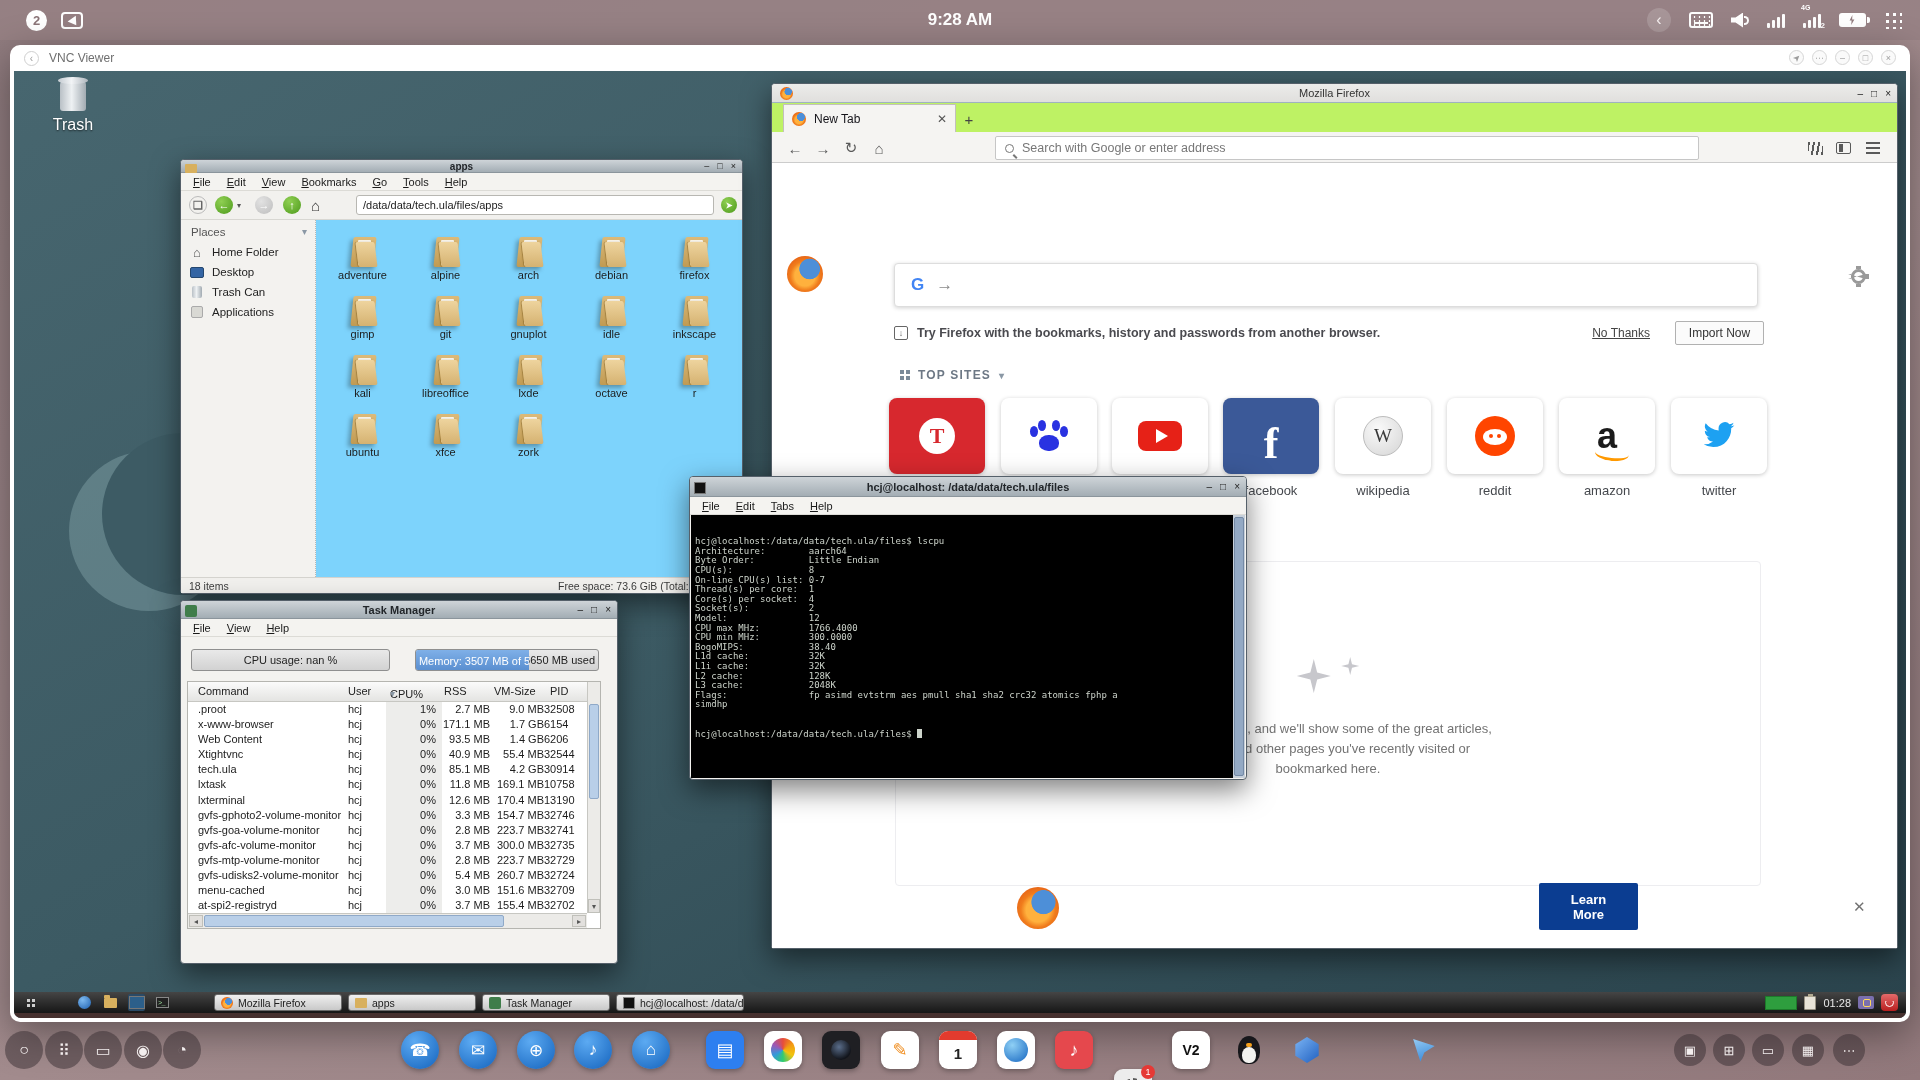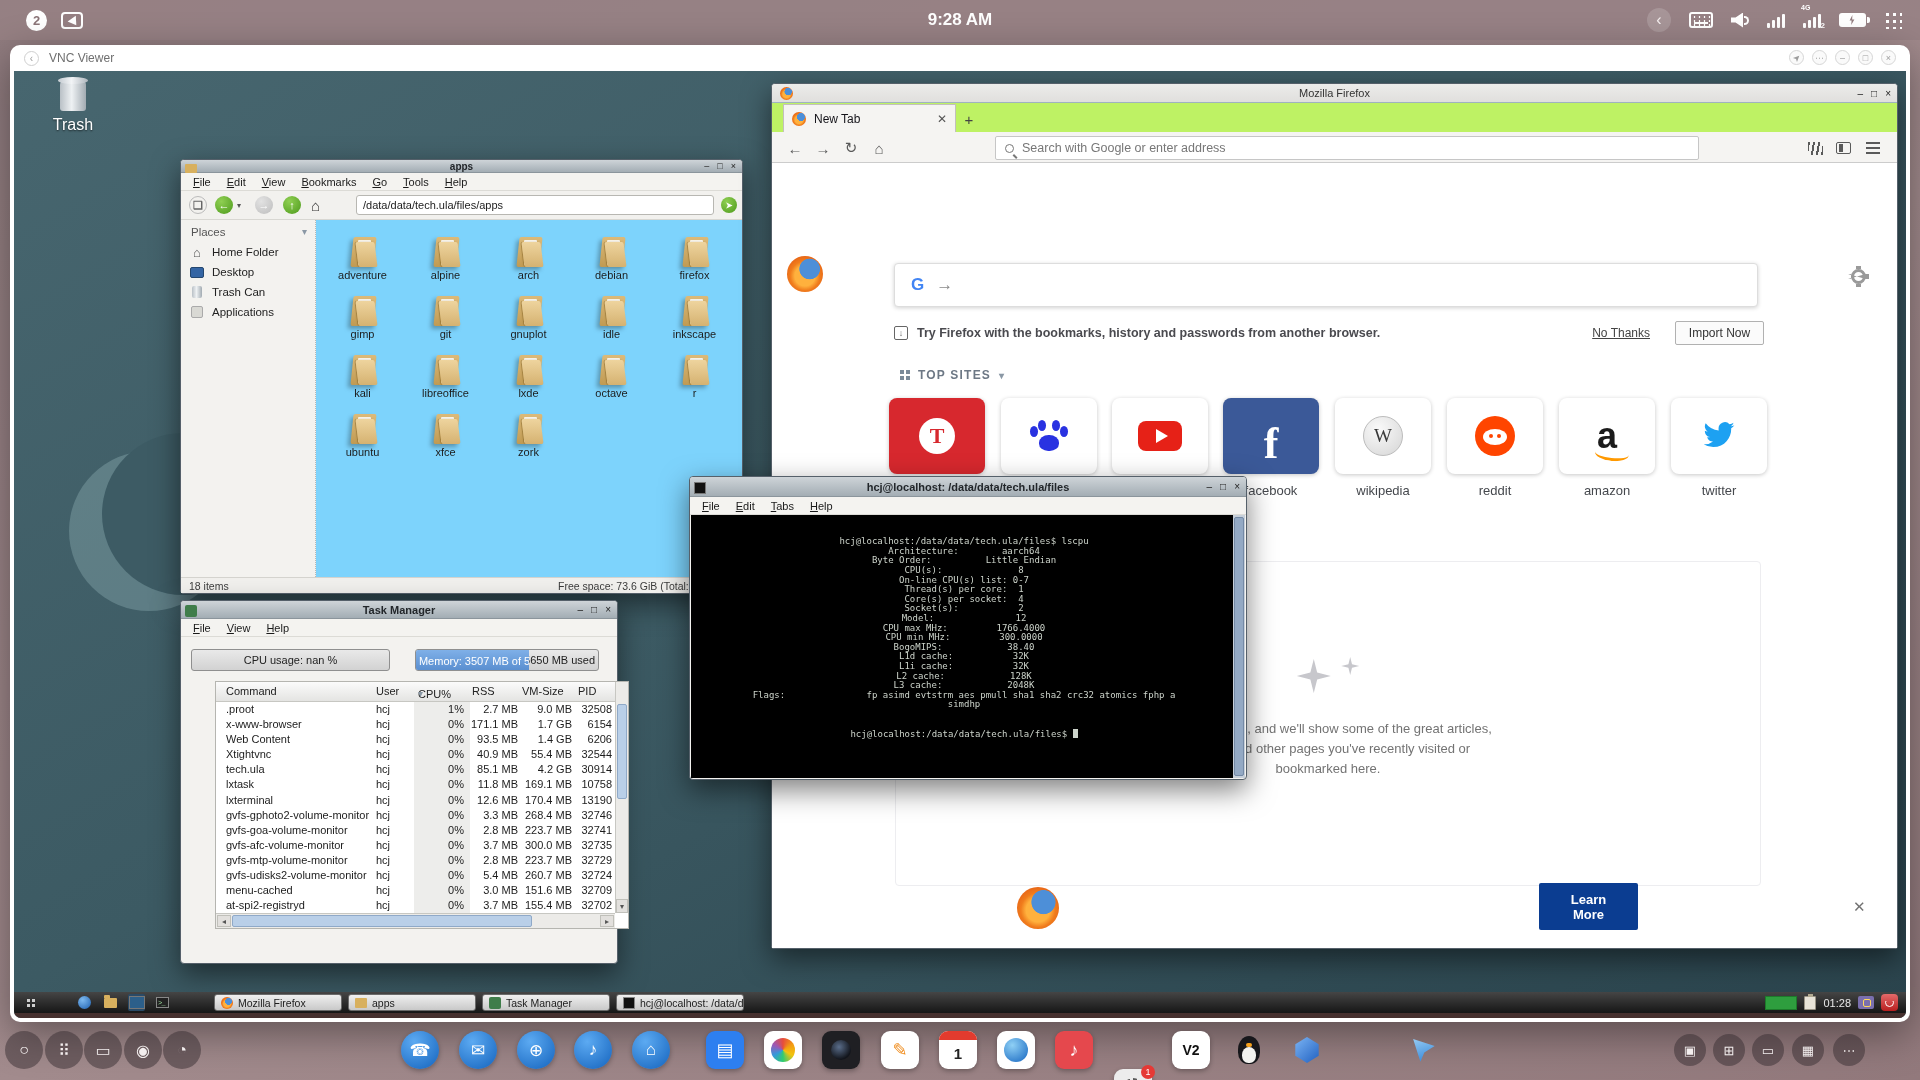--- a/index.html
+++ b/index.html
@@ -204,55 +204,55 @@
   .ban-title { font-size:14.5px; font-weight:bold; color:#0c0c0d; }
   .ban-sub { font-size:12.5px; color:#737373; margin-top:5px; }
   .ban-btn { position:absolute; left:767px; top:3px; width:99px; height:47px; background:#0b3d91; color:#fff;
     border-radius:2px; font-size:13px; font-weight:bold; display:flex; align-items:center; justify-content:center;
     text-align:center; padding:0 20px; }
   .ban-close { position:absolute; left:1081px; top:18px; font-size:15px; color:#737373; }
   .foxico { display:inline-block; width:13px; height:13px; background:#e66000;
     clip-path:polygon(0 35%,20% 0,38% 22%,62% 22%,80% 0,100% 35%,85% 100%,50% 85%,15% 100%); margin-right:6px; }
 
   
-  .term { left:675px; top:405px; width:558px; height:304px; z-index:6;text-align:center; }
+  .term { left:675px; top:405px; width:558px; height:304px; z-index:6; }
   .term-content { position:absolute; left:1px; top:38px; right:13px; bottom:1px; background:#000;
     font-family:"DejaVu Sans Mono",monospace; font-size:9px; line-height:9.6px; color:#cdd4cb;
     white-space:pre; padding:3px 0 0 4px; overflow:hidden; }
   .term-sb { position:absolute; right:1px; top:38px; width:12px; bottom:1px; background:#c7d0da; }
   .term-sb .thumb { position:absolute; left:1px; right:1px; top:2px; bottom:2px; background:#93a9c4;
     border:1px solid #7389a5; border-radius:2px; }
   .cursor { display:inline-block; width:5px; height:9px; background:#cdd4cb; vertical-align:-1px; }
 
   
   .tm { left:166px; top:529px; width:438px; height:364px; }
   .tm .gtkbar { height:18px; }
   .tm-bars { position:absolute; left:0; top:36px; width:100%; height:44px; }
   .tm-bar { position:absolute; top:12px; height:22px; border:1px solid #8f8f8f; border-radius:3px;
     background:linear-gradient(#e9e9e9,#d2d2d2); overflow:hidden; font-size:11px; color:#222; }
   .tm-bar .lbl { position:absolute; inset:0; display:flex; align-items:center; justify-content:center; }
   .memfill { position:absolute; left:0; top:0; bottom:0; overflow:hidden;
     background:linear-gradient(#7fb0e8,#5a8fd0); }
   .memfill .lbl2 { position:absolute; left:0; top:0; height:22px; width:182px; display:flex; align-items:center;
     justify-content:center; color:#fff; font-size:11px; }
   .tm-table { position:absolute; left:6px; top:80px; width:414px; height:248px; border:1px solid #b5b5b0;
-    background:#fff; overflow:hidden;margin-left:28px; }
+    background:#fff; overflow:hidden; }
   .tm-head { position:relative; height:20px; background:linear-gradient(#fbfbfb,#e4e4e2);
     border-bottom:1px solid #c7c7c2; font-size:11px; color:#222; }
   .tm-head span { position:absolute; top:3px; }
   .tm-rows { position:relative; height:211px; overflow:hidden; }
   .cpustripe { position:absolute; left:198px; top:0; width:56px; height:211px; background:#ededeb; }
   .tm-row { position:relative; height:15.1px; font-size:11px; color:#1c1c1c; }
   .tm-row span { position:absolute; top:1px; white-space:nowrap; }
   .c-cmd { left:10px; width:145px; overflow:hidden; }
   .c-user { left:160px; }
   .c-cpu { left:198px; width:50px; text-align:right; }
   .c-rss { left:252px; width:50px; text-align:right; }
   .c-vm  { left:300px; width:56px; text-align:right; }
-  .c-pid { left:356px; width:40px; text-align:right; }
+  .c-pid { left:356px; width:20px; text-align:right; }
   .tm-vsb { position:absolute; right:0; top:0; width:13px; height:231px; background:#eceaе8; background:#ecebe8;
     border-left:1px solid #c7c7c2; }
   .tm-vsb .vthumb { position:absolute; left:1px; right:1px; top:22px; height:95px; background:#b9cfe8;
     border:1px solid #8fa9c8; border-radius:2px; }
   .tm-vsb .varr { position:absolute; left:0; right:0; height:14px; background:#e2e0dd; border:1px solid #c0c0ba;
     font-size:8px; color:#555; text-align:center; line-height:13px; }
   .tm-hsb { position:absolute; left:0; bottom:0; height:15px; right:13px; background:#ecebe8; border-top:1px solid #c7c7c2; }
   .tm-hsb .harr { position:absolute; top:1px; width:14px; height:12px; background:#e2e0dd; border:1px solid #c0c0ba;
     font-size:8px; color:#555; text-align:center; line-height:11px; }
   .tm-hsb .hthumb { position:absolute; left:16px; top:1px; width:300px; height:12px; background:#b9cfe8;
@@ -884,21 +884,21 @@
                 <span class="c-rss">12.6 MB</span>
                 <span class="c-vm">170.4 MB</span>
                 <span class="c-pid">13190</span>
               </div>
 
               <div class="tm-row">
                 <span class="c-cmd">gvfs-gphoto2-volume-monitor</span>
                 <span class="c-user">hcj</span>
                 <span class="c-cpu">0%</span>
                 <span class="c-rss">3.3 MB</span>
-                <span class="c-vm">268.4 MB</span>
+                <span class="c-vm">154.7 MB</span>
                 <span class="c-pid">32746</span>
               </div>
 
               <div class="tm-row">
                 <span class="c-cmd">gvfs-goa-volume-monitor</span>
                 <span class="c-user">hcj</span>
                 <span class="c-cpu">0%</span>
                 <span class="c-rss">2.8 MB</span>
                 <span class="c-vm">223.7 MB</span>
                 <span class="c-pid">32741</span>

